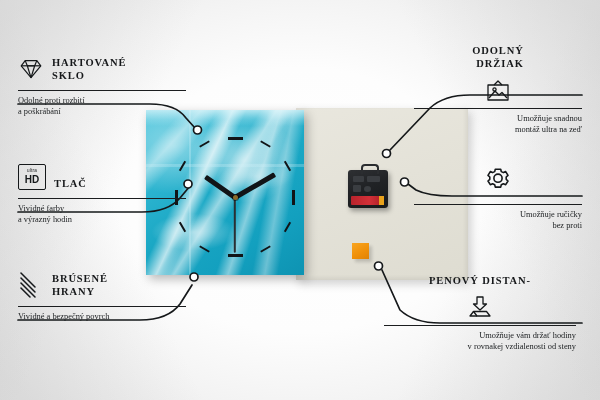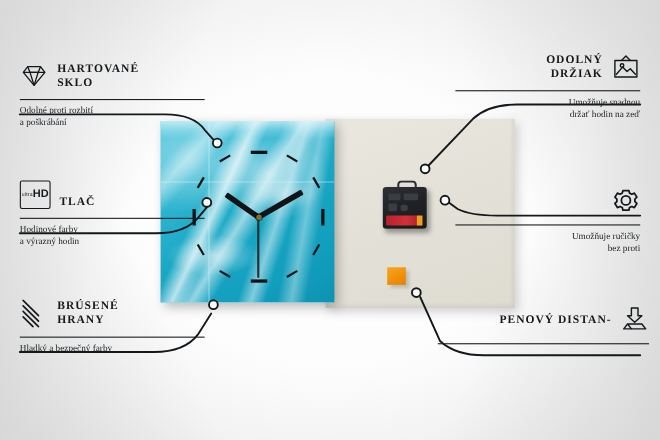--- a/index.html
+++ b/index.html
@@ -171,21 +171,21 @@
   .feature.left  { text-align: left; }
   .feature.right { text-align: right; }
 
   .f-head {
     display: flex;
     align-items: center;
     gap: 8px;
     min-height: 34px;
   }
   .feature.left  .f-head { justify-content: flex-start; }
-  .feature.right .f-head { justify-content: flex-end; flex-direction: row; }
+  .feature.right .f-head { flex-direction: column; }
 
   .f-title {
     font-family: "Liberation Serif", serif;
     font-weight: bold;
     font-size: 10.5px;
     letter-spacing: .9px;
     line-height: 13px;
     color: #16181a;
     text-transform: uppercase;
   }
@@ -207,20 +207,21 @@
     display: block;
   }
   .f-icon svg { display: block; width: 26px; height: 26px; }
 
   .hd-badge {
     width: 26px; height: 24px;
     flex: 0 0 26px;
     border: 1.6px solid #15181a;
     border-radius: 2px;
     display: flex;
+    flex-direction: column;
     align-items: center;
     justify-content: center;
     line-height: 1;
   }
   .hd-badge .ultra {
     font-family: "Liberation Sans", sans-serif;
     font-size: 4.6px;
     letter-spacing: .2px;
     color: #15181a;
   }
@@ -328,21 +329,21 @@
         <span class="ultra">ultra</span>
         <span class="hd">HD</span>
       </span>
       <span class="f-title">
         <br>
         <span>TLAČ</span>
       </span>
     </div>
     <div class="f-rule"></div>
     <div class="f-desc">
-      <span>Hodinové farby</span><br>
+      <span>Vividné farby</span><br>
       <span>a výrazný hodin</span>
     </div>
   </div>
 
   <div class="feature left" style="left:18px; top:268px;">
     <div class="f-head">
       <span class="f-icon">
         <svg viewBox="0 0 26 26">
             <g fill="none" stroke="#15181a" stroke-width="1.5" stroke-linecap="round">
           <path d="M3,6 L17,20"></path>
@@ -352,21 +353,21 @@
         </g>
           </svg>
       </span>
       <span class="f-title">
         <span>BRÚSENÉ</span><br>
         <span>HRANY</span>
       </span>
     </div>
     <div class="f-rule"></div>
     <div class="f-desc">
-      <span>Hladký a bezpečný farby</span>
+      <span>Vividné a bezpečný povrch</span>
     </div>
   </div>
 
   <div class="feature right" style="left:414px; top:44px;">
     <div class="f-head">
       <span class="f-title">
         <span>ODOLNÝ</span><br>
         <span>DRŽIAK</span>
       </span>
       <span class="f-icon">
@@ -376,21 +377,21 @@
           <path d="M9,7 L13,3 L17,7"></path>
           <path d="M4,20 L10,13 L14,17 L17,14.5 L22,20"></path>
           <circle cx="9.5" cy="11.5" r="1.6"></circle>
         </g>
           </svg>
       </span>
     </div>
     <div class="f-rule"></div>
     <div class="f-desc">
       <span>Umožňuje snadnou</span><br>
-      <span>držať hodin na zeď</span>
+      <span>montáž ultra na zeď</span>
     </div>
   </div>
 
   <div class="feature right" style="left:414px; top:166px;">
     <div class="f-head">
       <span class="f-icon">
         <svg viewBox="0 0 26 26">
             <g fill="none" stroke="#15181a" stroke-width="1.6" stroke-linejoin="round">
           <path d="M10.3,3.2 L15.7,3.2 L16.3,5.6 L18.4,6.6 L20.7,5.6 L23,9.3 L21.2,11 L21.2,13.3 L23,15 L20.7,18.7 L18.4,17.7 L16.3,18.7 L15.7,21.1 L10.3,21.1 L9.7,18.7 L7.6,17.7 L5.3,18.7 L3,15 L4.8,13.3 L4.8,11 L3,9.3 L5.3,5.6 L7.6,6.6 L9.7,5.6 Z"></path>
           <circle cx="13" cy="12.2" r="4.1"></circle>
@@ -398,31 +399,35 @@
           </svg>
       </span>
     </div>
     <div class="f-rule"></div>
     <div class="f-desc">
       <span>Umožňuje ručičky</span><br>
       <span>bez proti</span>
     </div>
   </div>
 
-  <div class="feature right" style="left:398px; top:274px; width:192px;">
+  <div class="feature right" style="left:384px; top:274px; width:192px;">
     <div class="f-head">
       <span class="f-title">
         <span>PENOVÝ DISTAN-</span><br>
       </span>
       <span class="f-icon">
         <svg viewBox="0 0 26 26">
             <g fill="none" stroke="#15181a" stroke-width="1.3" stroke-linejoin="round">
           <path d="M10,2 L16,2 L16,9 L19.5,9 L13,15 L6.5,9 L10,9 Z"></path>
           <path d="M6.5,16.5 L19.5,16.5 L23,21 L10,21 Z"></path>
           <path d="M6.5,16.5 L3,21 L10,21"></path>
         </g>
           </svg>
       </span>
     </div>
     <div class="f-rule"></div>
+    <div class="f-desc">
+      <span>Umožňuje vám držať hodiny</span><br>
+      <span>v rovnakej vzdialenosti od steny</span>
+    </div>
   </div>
 
 </div>
 
 </body></html>

